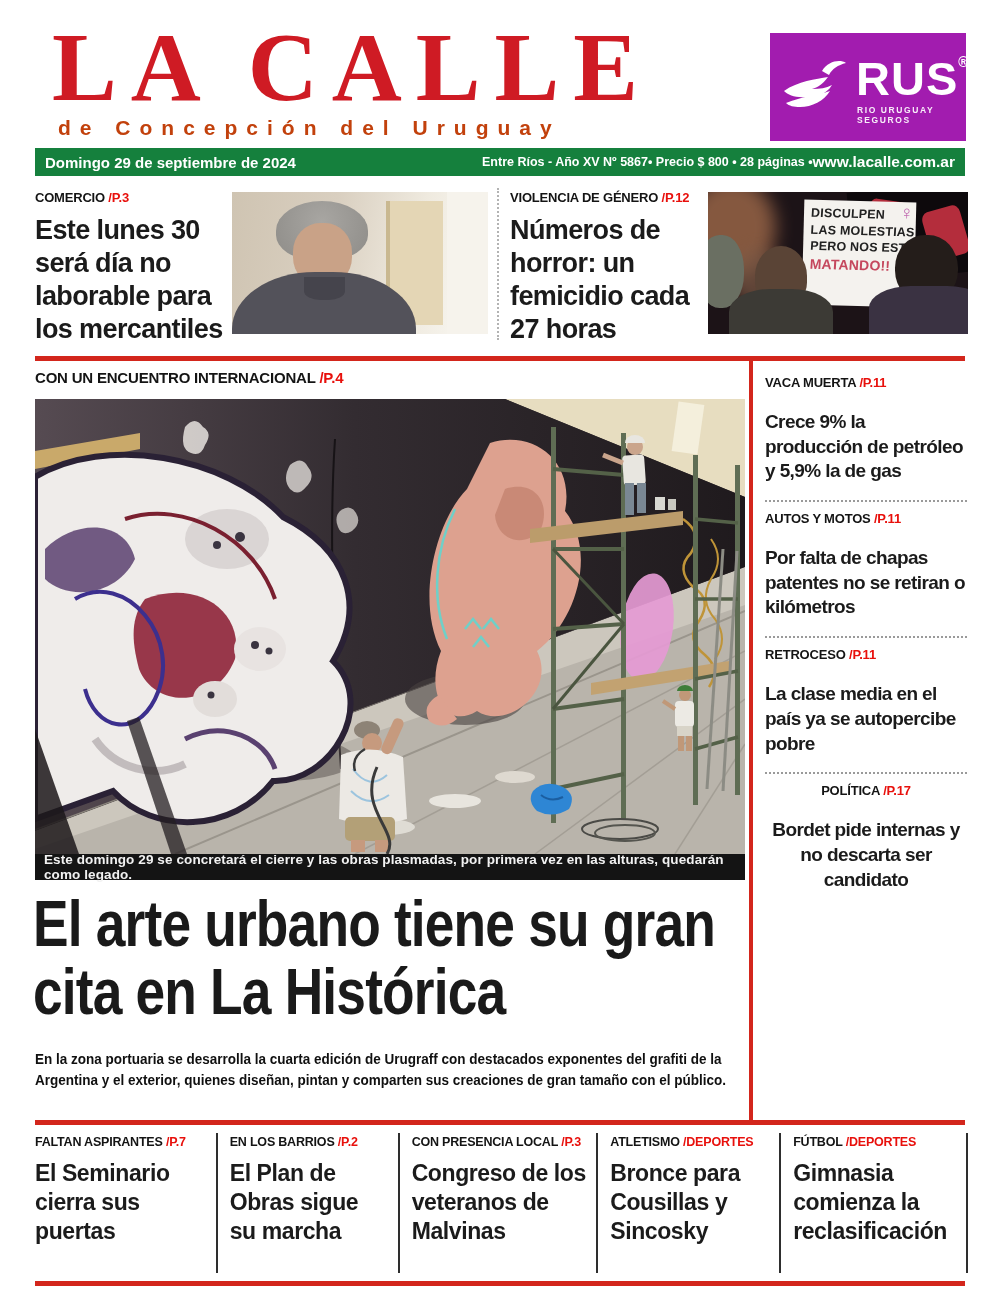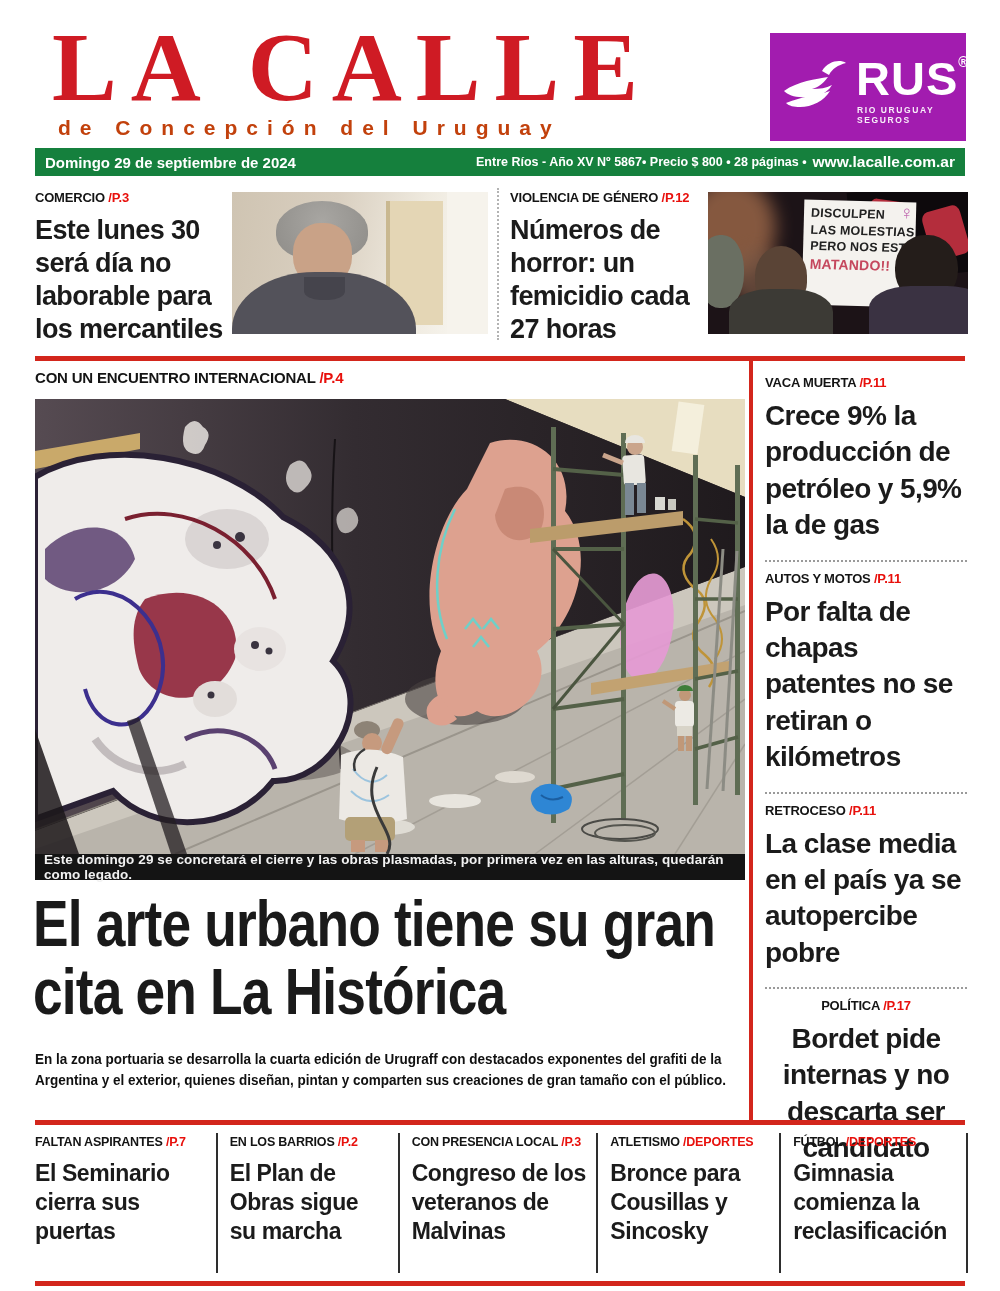--- a/index.html
+++ b/index.html
@@ -15,21 +15,21 @@
   .rus-logo{position:absolute;left:770px;top:33px;width:196px;height:108px;background:#a21caf;
       color:#fff;overflow:hidden;}
   .rus-bird{position:absolute;left:12px;top:24px;}
   .rus-word{position:absolute;left:86px;top:22px;font-weight:700;font-size:47px;letter-spacing:1px;line-height:1;}
   .rus-word sup{font-size:14px;vertical-align:28px;}
   .rus-tag{position:absolute;left:87px;top:72px;font-size:8.5px;font-weight:700;letter-spacing:1.6px;opacity:.92;}
   .infobar{position:absolute;left:35px;top:148px;width:930px;height:28px;background:#15803d;
       color:#fff;display:flex;align-items:center;justify-content:space-between;
       padding:0 10px;box-sizing:border-box;}
   .info-date{font-weight:700;font-size:15px;}
-  .info-right{display:flex;align-items:center;gap:6px;margin-left:12px;}
+  .info-right{display:flex;align-items:center;margin-left:12px;}
   .info-meta{font-weight:700;font-size:12.5px;}
   .info-web{font-weight:700;font-size:15.5px;}
 
   
   .kicker{font-weight:700;font-size:13px;letter-spacing:-.2px;color:#141414;white-space:nowrap;}
   .kicker .pg{color:#e8100c;}
   .kicker-lg{font-size:15px;}
 
   
   .story1{position:absolute;left:35px;top:190px;width:192px;}
@@ -77,21 +77,21 @@
       font-weight:700;font-size:13.5px;display:flex;align-items:center;padding:0 9px;box-sizing:border-box;letter-spacing:.1px;}
   .main-headline{position:absolute;left:33px;top:890px;width:880px;transform:scaleX(.82);transform-origin:left top;
       font-weight:700;font-size:65px;line-height:1.05;letter-spacing:-1px;color:#1a1a1a;}
   .main-deck{position:absolute;left:35px;top:1048px;width:793px;transform:scaleX(.9);transform-origin:left top;
       font-weight:700;font-size:15px;line-height:1.42;color:#101010;letter-spacing:0;}
 
   
   .sidebar{position:absolute;left:765px;top:366px;width:202px;}
   .sb-item{padding:9px 0 16px 0;border-bottom:2px dotted #9a9a9a;}
   .sb-item.last{border-bottom:none;text-align:center;}
-  .sb-headline{margin-top:8px;font-weight:700;font-size:28px;line-height:1.3;letter-spacing:-.6px;color:#1b1b1b;}
+  .sb-headline{margin-top:20px;font-weight:700;font-size:19px;line-height:1.3;letter-spacing:-.6px;color:#1b1b1b;}
 
   
   .strip{position:absolute;left:35px;top:1133px;width:933px;height:140px;display:flex;}
   .strip-col{box-sizing:border-box;padding:2px 10px 0 12px;border-right:2px solid #2e2e2e;}
   .strip-col:first-child{padding-left:0;}
   .strip-col .kicker{font-size:12.5px;}
   .strip-headline{margin-top:10px;font-weight:700;font-size:23px;line-height:1.27;letter-spacing:-.4px;color:#1b1b1b;}
   .c1{width:186px;} .c2{width:185px;} .c3{width:202px;} .c4{width:186px;} .c5{width:190px;}
 </style>
 </head>

